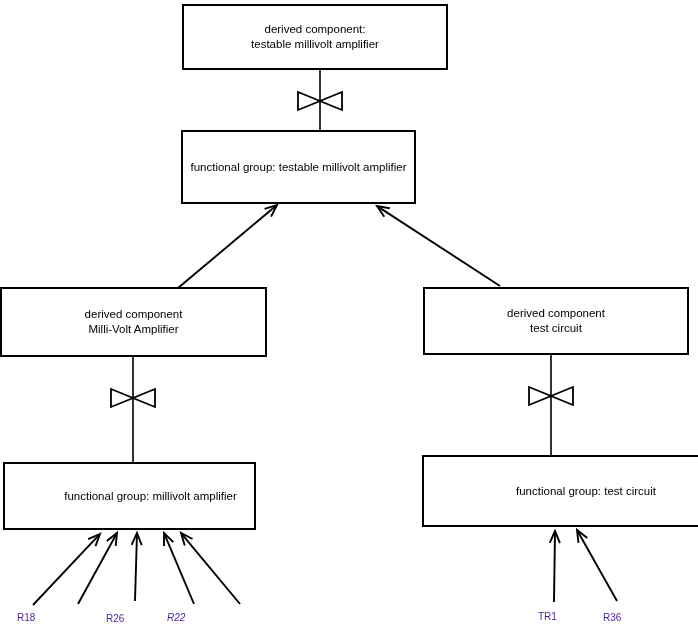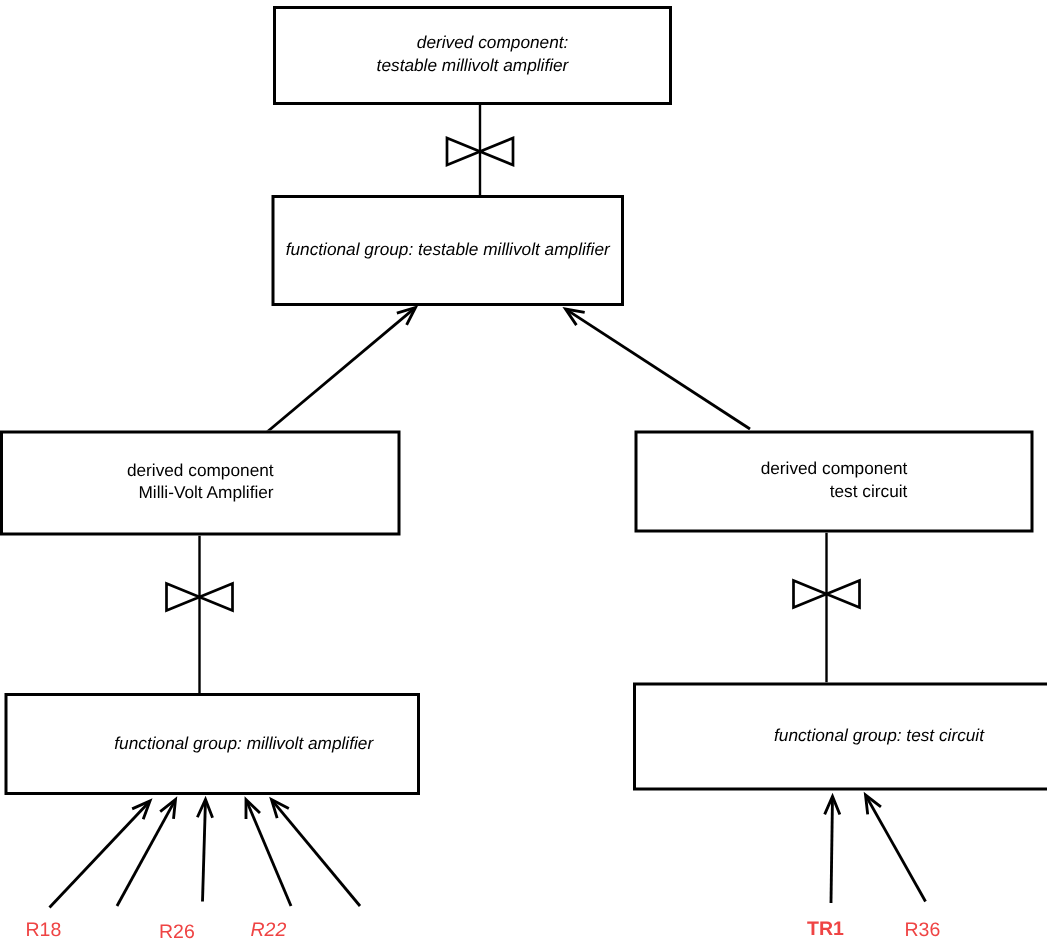--- a/index.html
+++ b/index.html
@@ -23,30 +23,29 @@
     display: flex;
     align-items: center;
     justify-content: center;
     z-index: 3;
   }
   .node-label {
     font-size: 11.5px;
     line-height: 15px;
     color: #000000;
     white-space: pre-line;
-    text-align: right;
+    text-align: center;
   }
   .node-label.centered {
-    text-align: right;
-    font-style: italic;
+    text-align: center;
   }
   .term-label {
     position: absolute;
-    font-size: 13px;
-    color: #ef4444;
+    font-size: 10px;
+    color: #4c1d95;
     white-space: nowrap;
     z-index: 4;
   }
   svg.edges {
     position: absolute;
     left: 0;
     top: 0;
     width: 698px;
     height: 631px;
     z-index: 1;
@@ -99,30 +98,30 @@
         <div class="node-label centered">functional group: testable millivolt amplifier</div>
       </div>
       <div class="node" style="left: 0px; top: 287px; width: 267px; height: 70px;">
         <div class="node-label">derived component
 Milli-Volt Amplifier</div>
       </div>
       <div class="node" style="left: 423px; top: 287px; width: 266px; height: 68px;">
         <div class="node-label">derived component
 test circuit</div>
       </div>
-      <div class="node" style="left: 3px; top: 462px; width: 277px; height: 68px; padding-left: 42px;">
+      <div class="node" style="left: 3px; top: 462px; width: 253px; height: 68px; padding-left: 42px;">
         <div class="node-label centered">functional group: millivolt amplifier</div>
       </div>
       <div class="node" style="left: 422px; top: 455px; width: 328px; height: 72px;">
         <div class="node-label centered">functional group: test circuit</div>
       </div>
     </div>
   <div id="labels-layer">
       <div class="term-label" style="left: 17px; top: 612px;">R18</div>
       <div class="term-label" style="left: 63px; top: 636px;">R30</div>
       <div class="term-label" style="left: 106px; top: 613px;">R26</div>
       <div class="term-label" style="left: 167px; top: 612px; font-style: italic;">R22</div>
       <div class="term-label" style="left: 213px; top: 633px;">IC1</div>
-      <div class="term-label" style="left: 538px; top: 611px; font-weight: bold;">TR1</div>
+      <div class="term-label" style="left: 538px; top: 611px;">TR1</div>
       <div class="term-label" style="left: 603px; top: 612px; text-align: right;">R36</div>
     </div>
 
 </div>
 
 </body></html>

